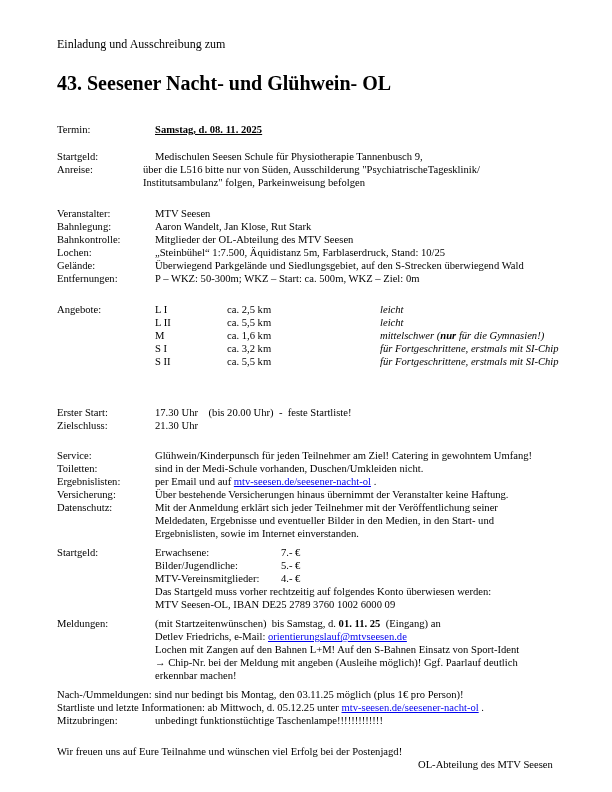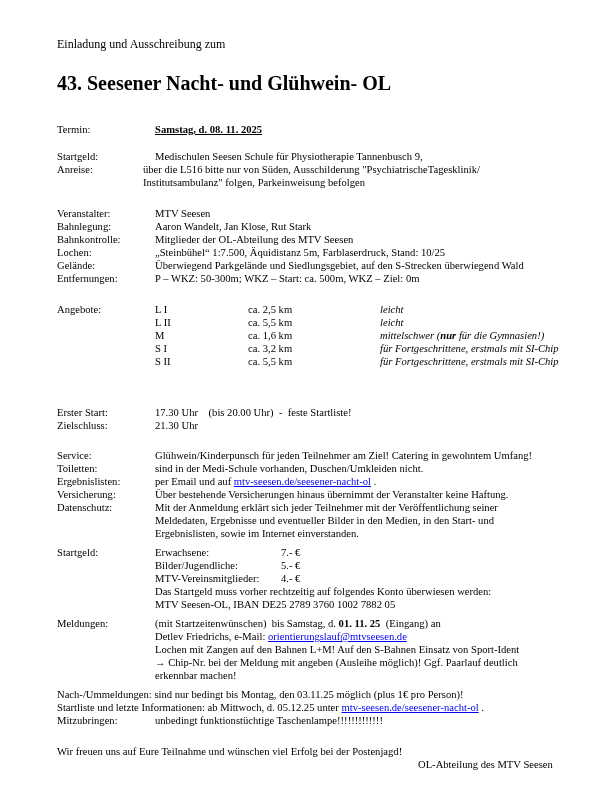--- a/index.html
+++ b/index.html
@@ -10,21 +10,21 @@
     }
     .abs { position: absolute; white-space: nowrap; }
     .intro { left: 57px; top: 38px; font-size: 12px; }
     .title { left: 57px; top: 70px; font-size: 20px; font-weight: bold; line-height: 26px; }
     .lbl { left: 57px; }
     .val { left: 155px; }
     .val2 { left: 143px; }
     .u { text-decoration: underline; font-family: Liberation Serif, serif; }
     b { font-weight: bold; }
     a.link { color: #0000ee; text-decoration: underline; }
-    .c2 { left: 248px; }
+    .c2 { left: 227px; }
     .c3 { left: 380px; font-style: italic; }
     .fee-amt { left: 281px; }
   </style>
 </head>
 <body>
 
 <div class="abs intro">Einladung und Ausschreibung zum</div>
 <div class="abs title">43. Seesener Nacht- und Glühwein- OL</div>
 
 <div class="abs lbl" style="top:123px">Termin:</div>
@@ -95,21 +95,21 @@
 <div class="abs val" style="top:527px">Ergebnislisten, sowie im Internet einverstanden.</div>
 
 <div class="abs lbl" style="top:546px">Startgeld:</div>
 <div class="abs val" style="top:546px">Erwachsene:</div>
 <div class="abs fee-amt" style="top:546px">7.- €</div>
 <div class="abs val" style="top:559px">Bilder/Jugendliche:</div>
 <div class="abs fee-amt" style="top:559px">5.- €</div>
 <div class="abs val" style="top:572px">MTV-Vereinsmitglieder:</div>
 <div class="abs fee-amt" style="top:572px">4.- €</div>
 <div class="abs val" style="top:585px">Das Startgeld muss vorher rechtzeitig auf folgendes Konto überwiesen werden:</div>
-<div class="abs val" style="top:598px">MTV Seesen-OL, IBAN DE25 2789 3760 1002 7882 05</div>
+<div class="abs val" style="top:598px">MTV Seesen-OL, IBAN DE25 2789 3760 1002 6000 09</div>
 
 <div class="abs lbl" style="top:617px">Meldungen:</div>
 <div class="abs val" style="top:617px;white-space:pre"><span>(mit Startzeitenwünschen)  bis Samstag, d. </span><b>01. 11. 25</b><span>  (Eingang) an</span></div>
 <div class="abs val" style="top:630px"><span>Detlev Friedrichs, e-Mail: </span><a class="link">orientierungslauf@mtvseesen.de</a></div>
 <div class="abs val" style="top:643px">Lochen mit Zangen auf den Bahnen L+M! Auf den S-Bahnen Einsatz von Sport-Ident</div>
 <div class="abs val" style="top:656px">→ Chip-Nr. bei der Meldung mit angeben (Ausleihe möglich)! Ggf. Paarlauf deutlich</div>
 <div class="abs val" style="top:669px">erkennbar machen!</div>
 
 <div class="abs lbl" style="top:688px">Nach-/Ummeldungen: sind nur bedingt bis Montag, den 03.11.25 möglich (plus 1€ pro Person)!</div>
 <div class="abs lbl" style="top:701px"><span>Startliste und letzte Informationen: ab Mittwoch, d. 05.12.25 unter </span><a class="link">mtv-seesen.de/seesener-nacht-ol</a><span> .</span></div>

